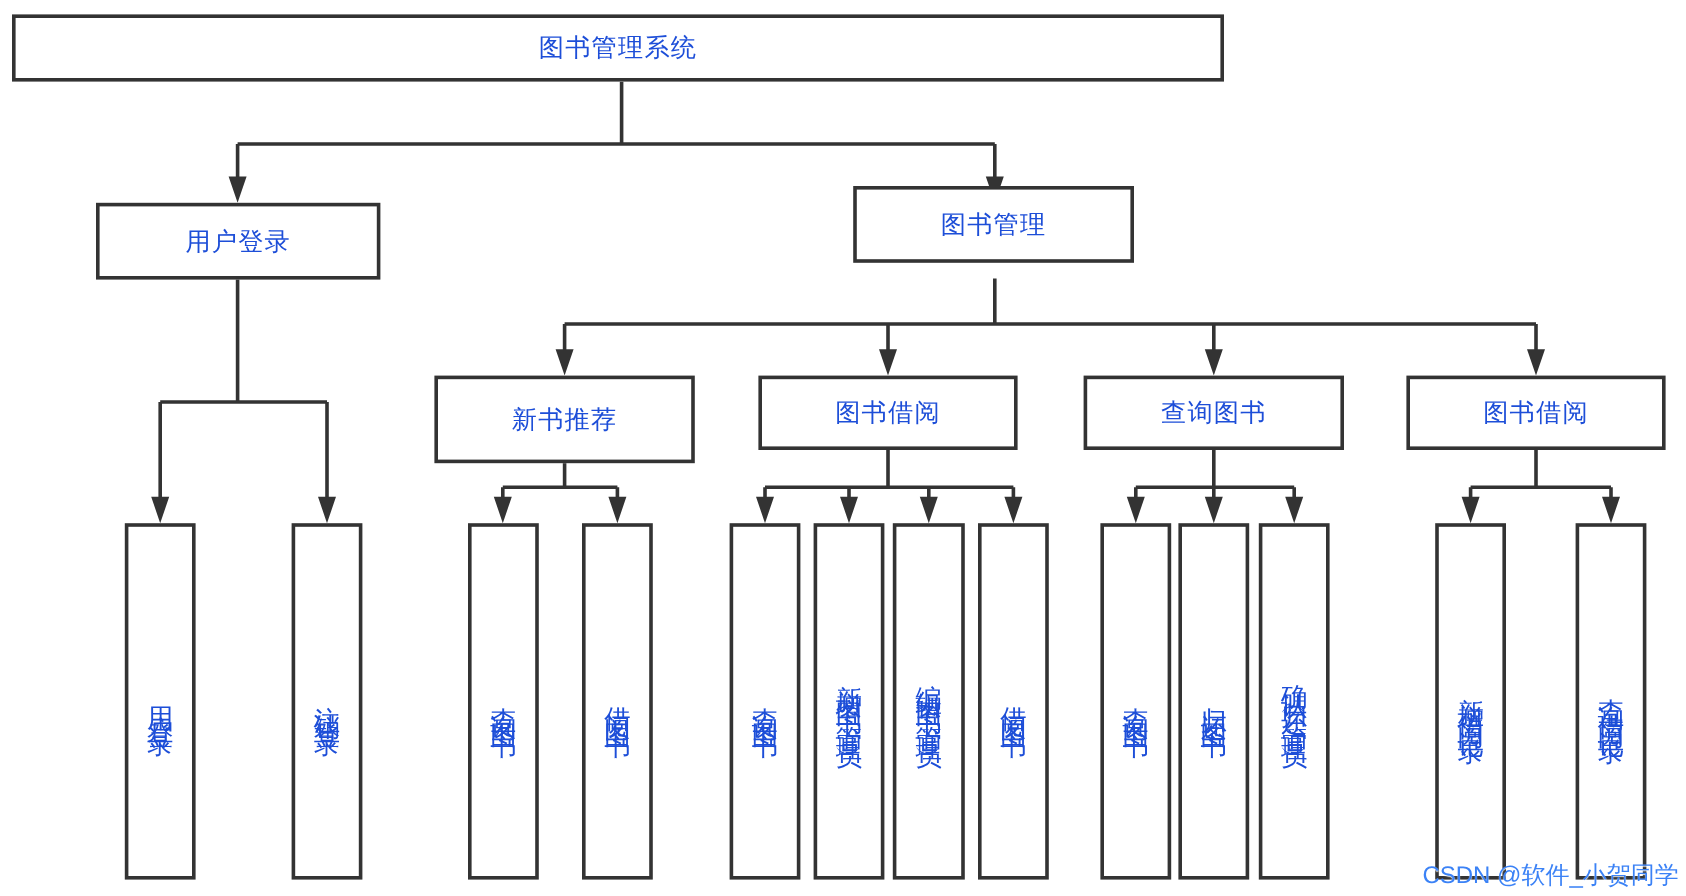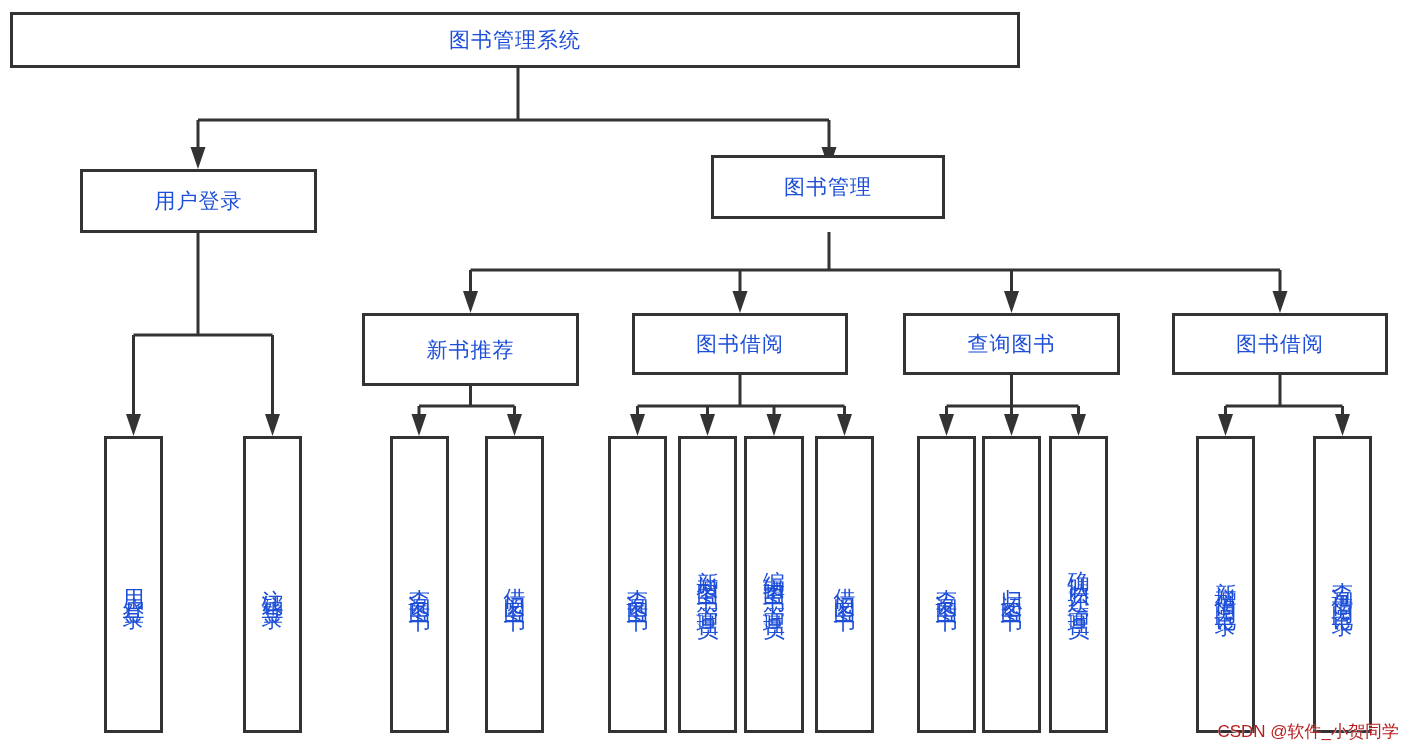--- a/index.html
+++ b/index.html
@@ -40,22 +40,22 @@
     writing-mode: vertical-rl;
     text-orientation: mixed;
     font-size: 22px;
     letter-spacing: 7px;
     line-height: 1;
   }
   .watermark {
     position: absolute;
     right: 6px;
     bottom: 4px;
-    font-size: 17px;
-    color: #b91c1c;
+    font-size: 20px;
+    color: #3b82f6;
     white-space: nowrap;
     text-shadow: 0 1px 1px #ffffff;
   }
 </style>
 </head>
 <body>
 
 <div class="stage">
 
   <svg class="connectors" viewBox="0 0 1405 747" xmlns="http://www.w3.org/2000/svg" aria-hidden="true">

